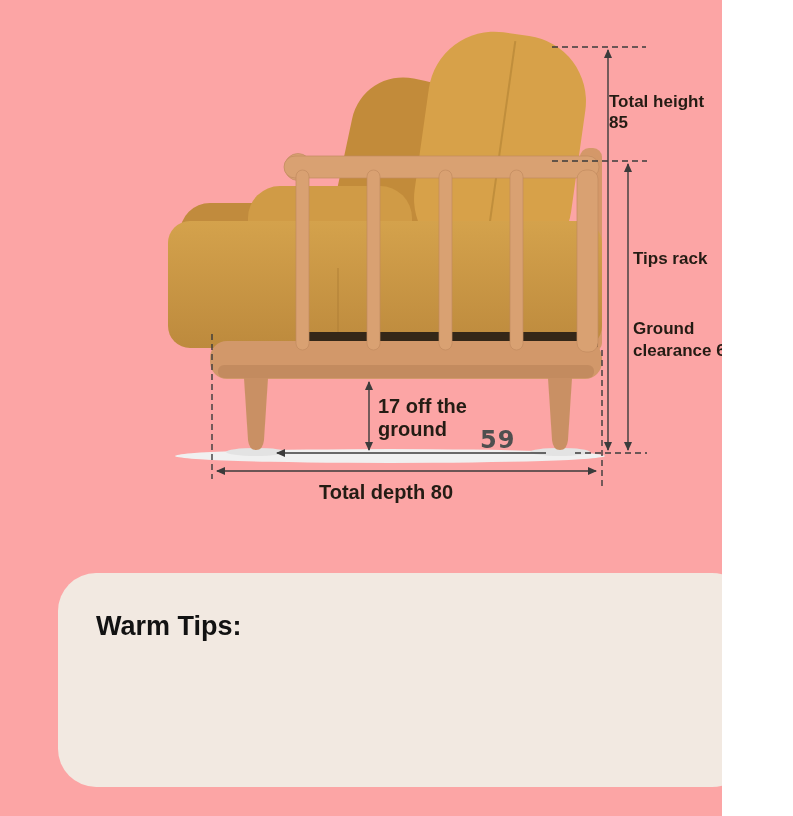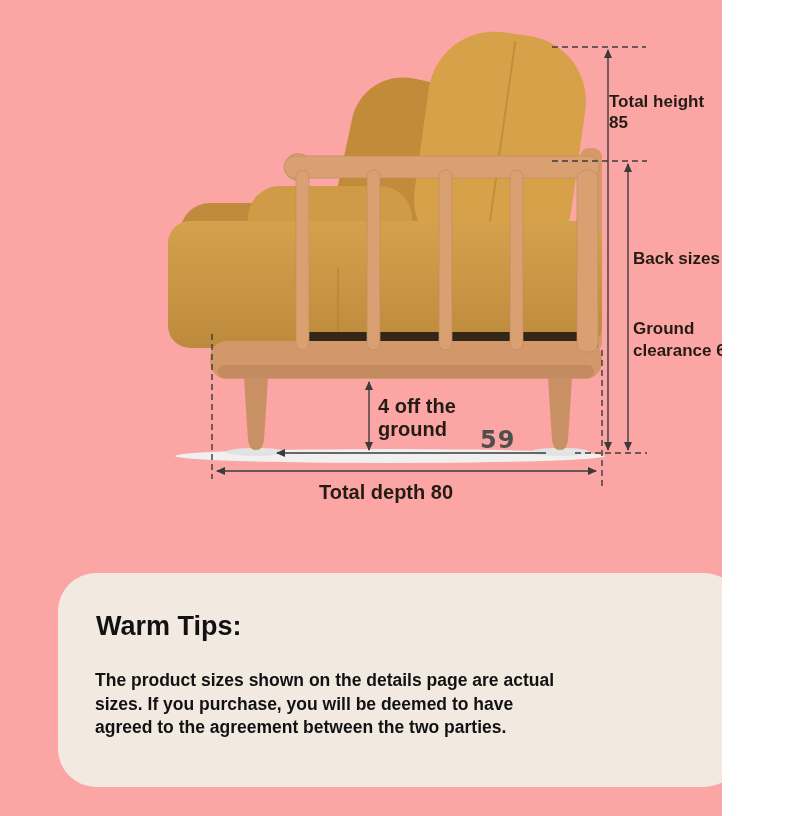--- a/index.html
+++ b/index.html
@@ -16,21 +16,21 @@
   .lbl-back-rack{left:633px;top:248px;width:150px;}
   .lbl-ground-clearance{left:633px;top:271px;width:138px;line-height:1.3;margin-top:47px;}
   .lbl-floor-clearance{left:378px;top:395px;width:114px;font-size:20px;line-height:1.15;}
   .lbl-total-depth{left:251px;top:480px;width:270px;font-size:20px;text-align:center;}
   .lbl-watermark{
     left:480px;top:425px;font-family:"DejaVu Sans",sans-serif;
     font-weight:700;font-size:24px;color:#4f4f4f;letter-spacing:1px;
   }
   .tips{
     position:absolute;left:58px;top:573px;width:684px;height:214px;
-    background:#F2E9E1;border-radius:38px;
+    background:#F2E9E1;border-radius:38px;padding-left:8px;
   }
   .tips-heading{
     position:absolute;left:38px;top:38px;
     font-size:27px;font-weight:700;color:#121212;
   }
   .tips-body{
     position:absolute;left:37px;top:96px;
     font-size:17.5px;font-weight:700;color:#121212;line-height:23.5px;
     white-space:nowrap;
   }
@@ -110,28 +110,23 @@
 
       <line x1="608" y1="50" x2="608" y2="450" marker-start="url(#arr)" marker-end="url(#arr)"></line>
       <line x1="628" y1="164" x2="628" y2="450" marker-start="url(#arr)" marker-end="url(#arr)"></line>
       <line x1="369" y1="382" x2="369" y2="450" marker-start="url(#arr)" marker-end="url(#arr)"></line>
       <line x1="217" y1="471" x2="596" y2="471" marker-start="url(#arr)" marker-end="url(#arr)"></line>
       <line x1="277" y1="453" x2="546" y2="453" marker-start="url(#arr)"></line>
     </g>
   </svg>
 
   <div class="lbl lbl-total-height">Total height 85</div>
-  <div class="lbl lbl-back-rack">Back sizes</div>
+  <div class="lbl lbl-back-rack">Tips rack</div>
   <div class="lbl lbl-ground-clearance">Ground clearance 62.5</div>
-  <div class="lbl lbl-floor-clearance">4 off the ground</div>
+  <div class="lbl lbl-floor-clearance">17 off the ground</div>
   <div class="lbl lbl-watermark">59</div>
   <div class="lbl lbl-total-depth">Total depth 80</div>
 
   <div class="tips">
     <div class="tips-heading">Warm Tips:</div>
-    <div class="tips-body">
-      <div>The product sizes shown on the details page are actual</div>
-      <div>sizes. If you purchase, you will be deemed to have</div>
-      <div>agreed to the agreement between the two parties.</div>
-    </div>
   </div>
 
 </div>
 
 </body></html>

